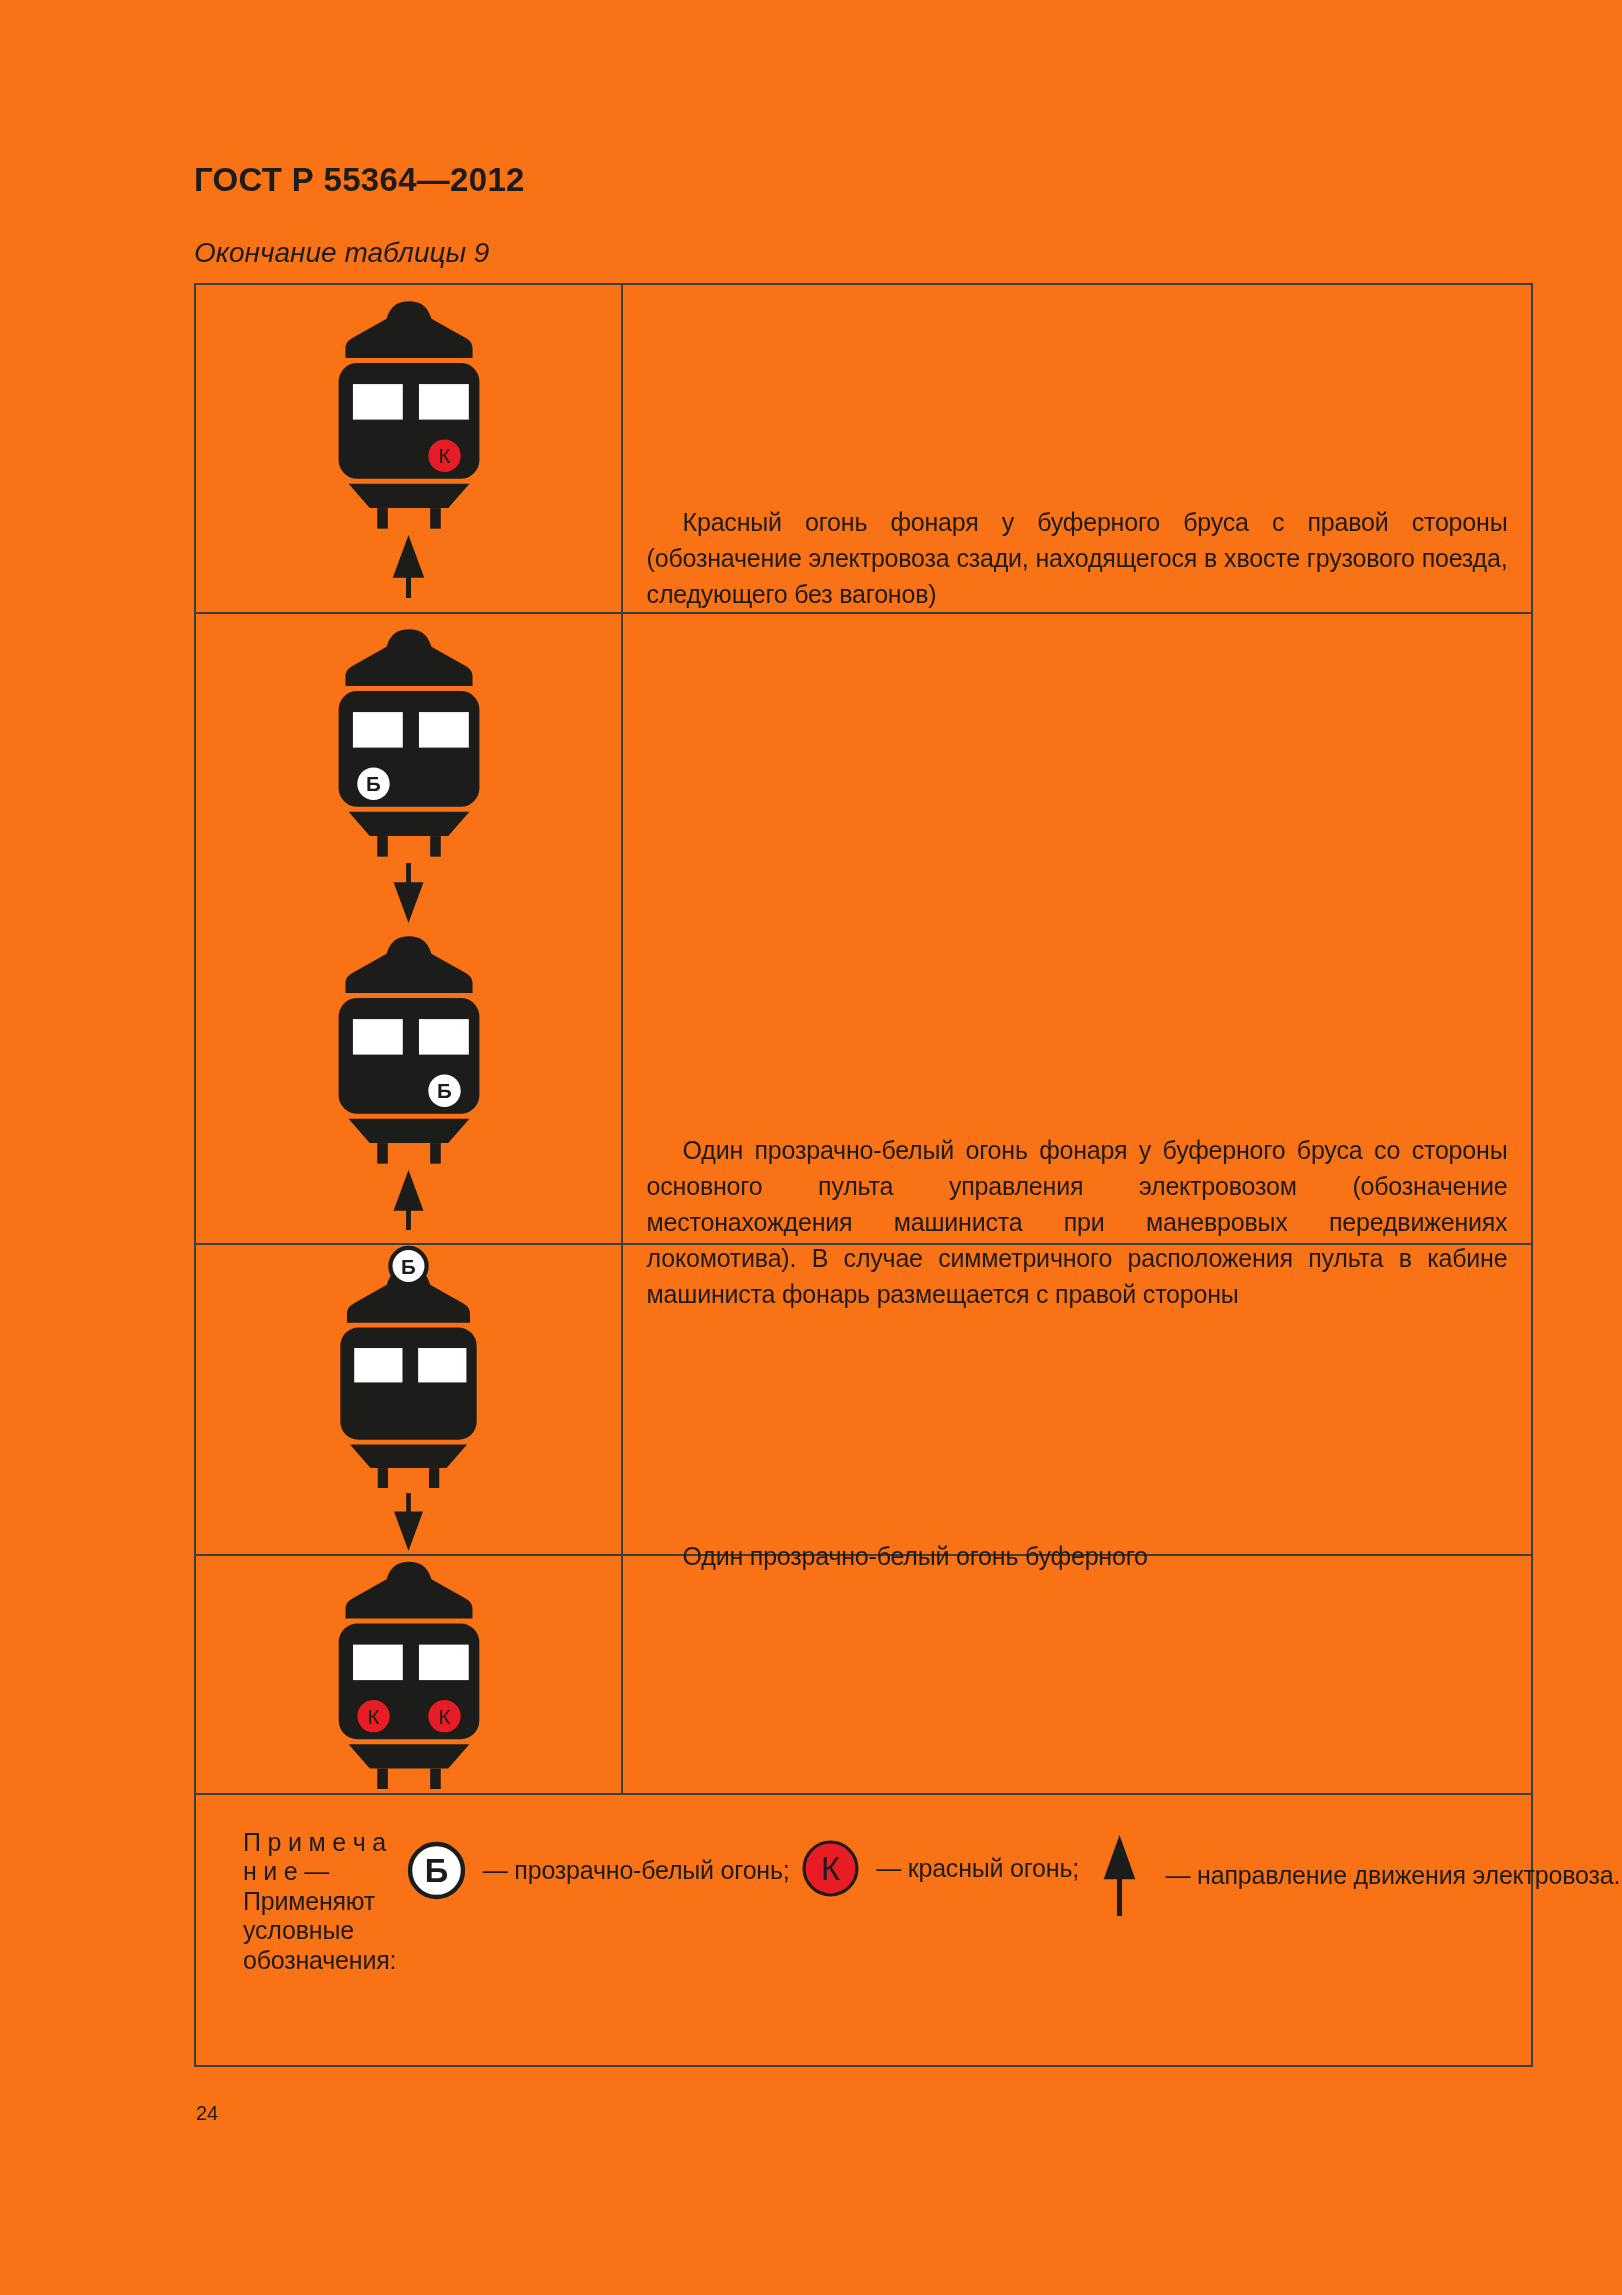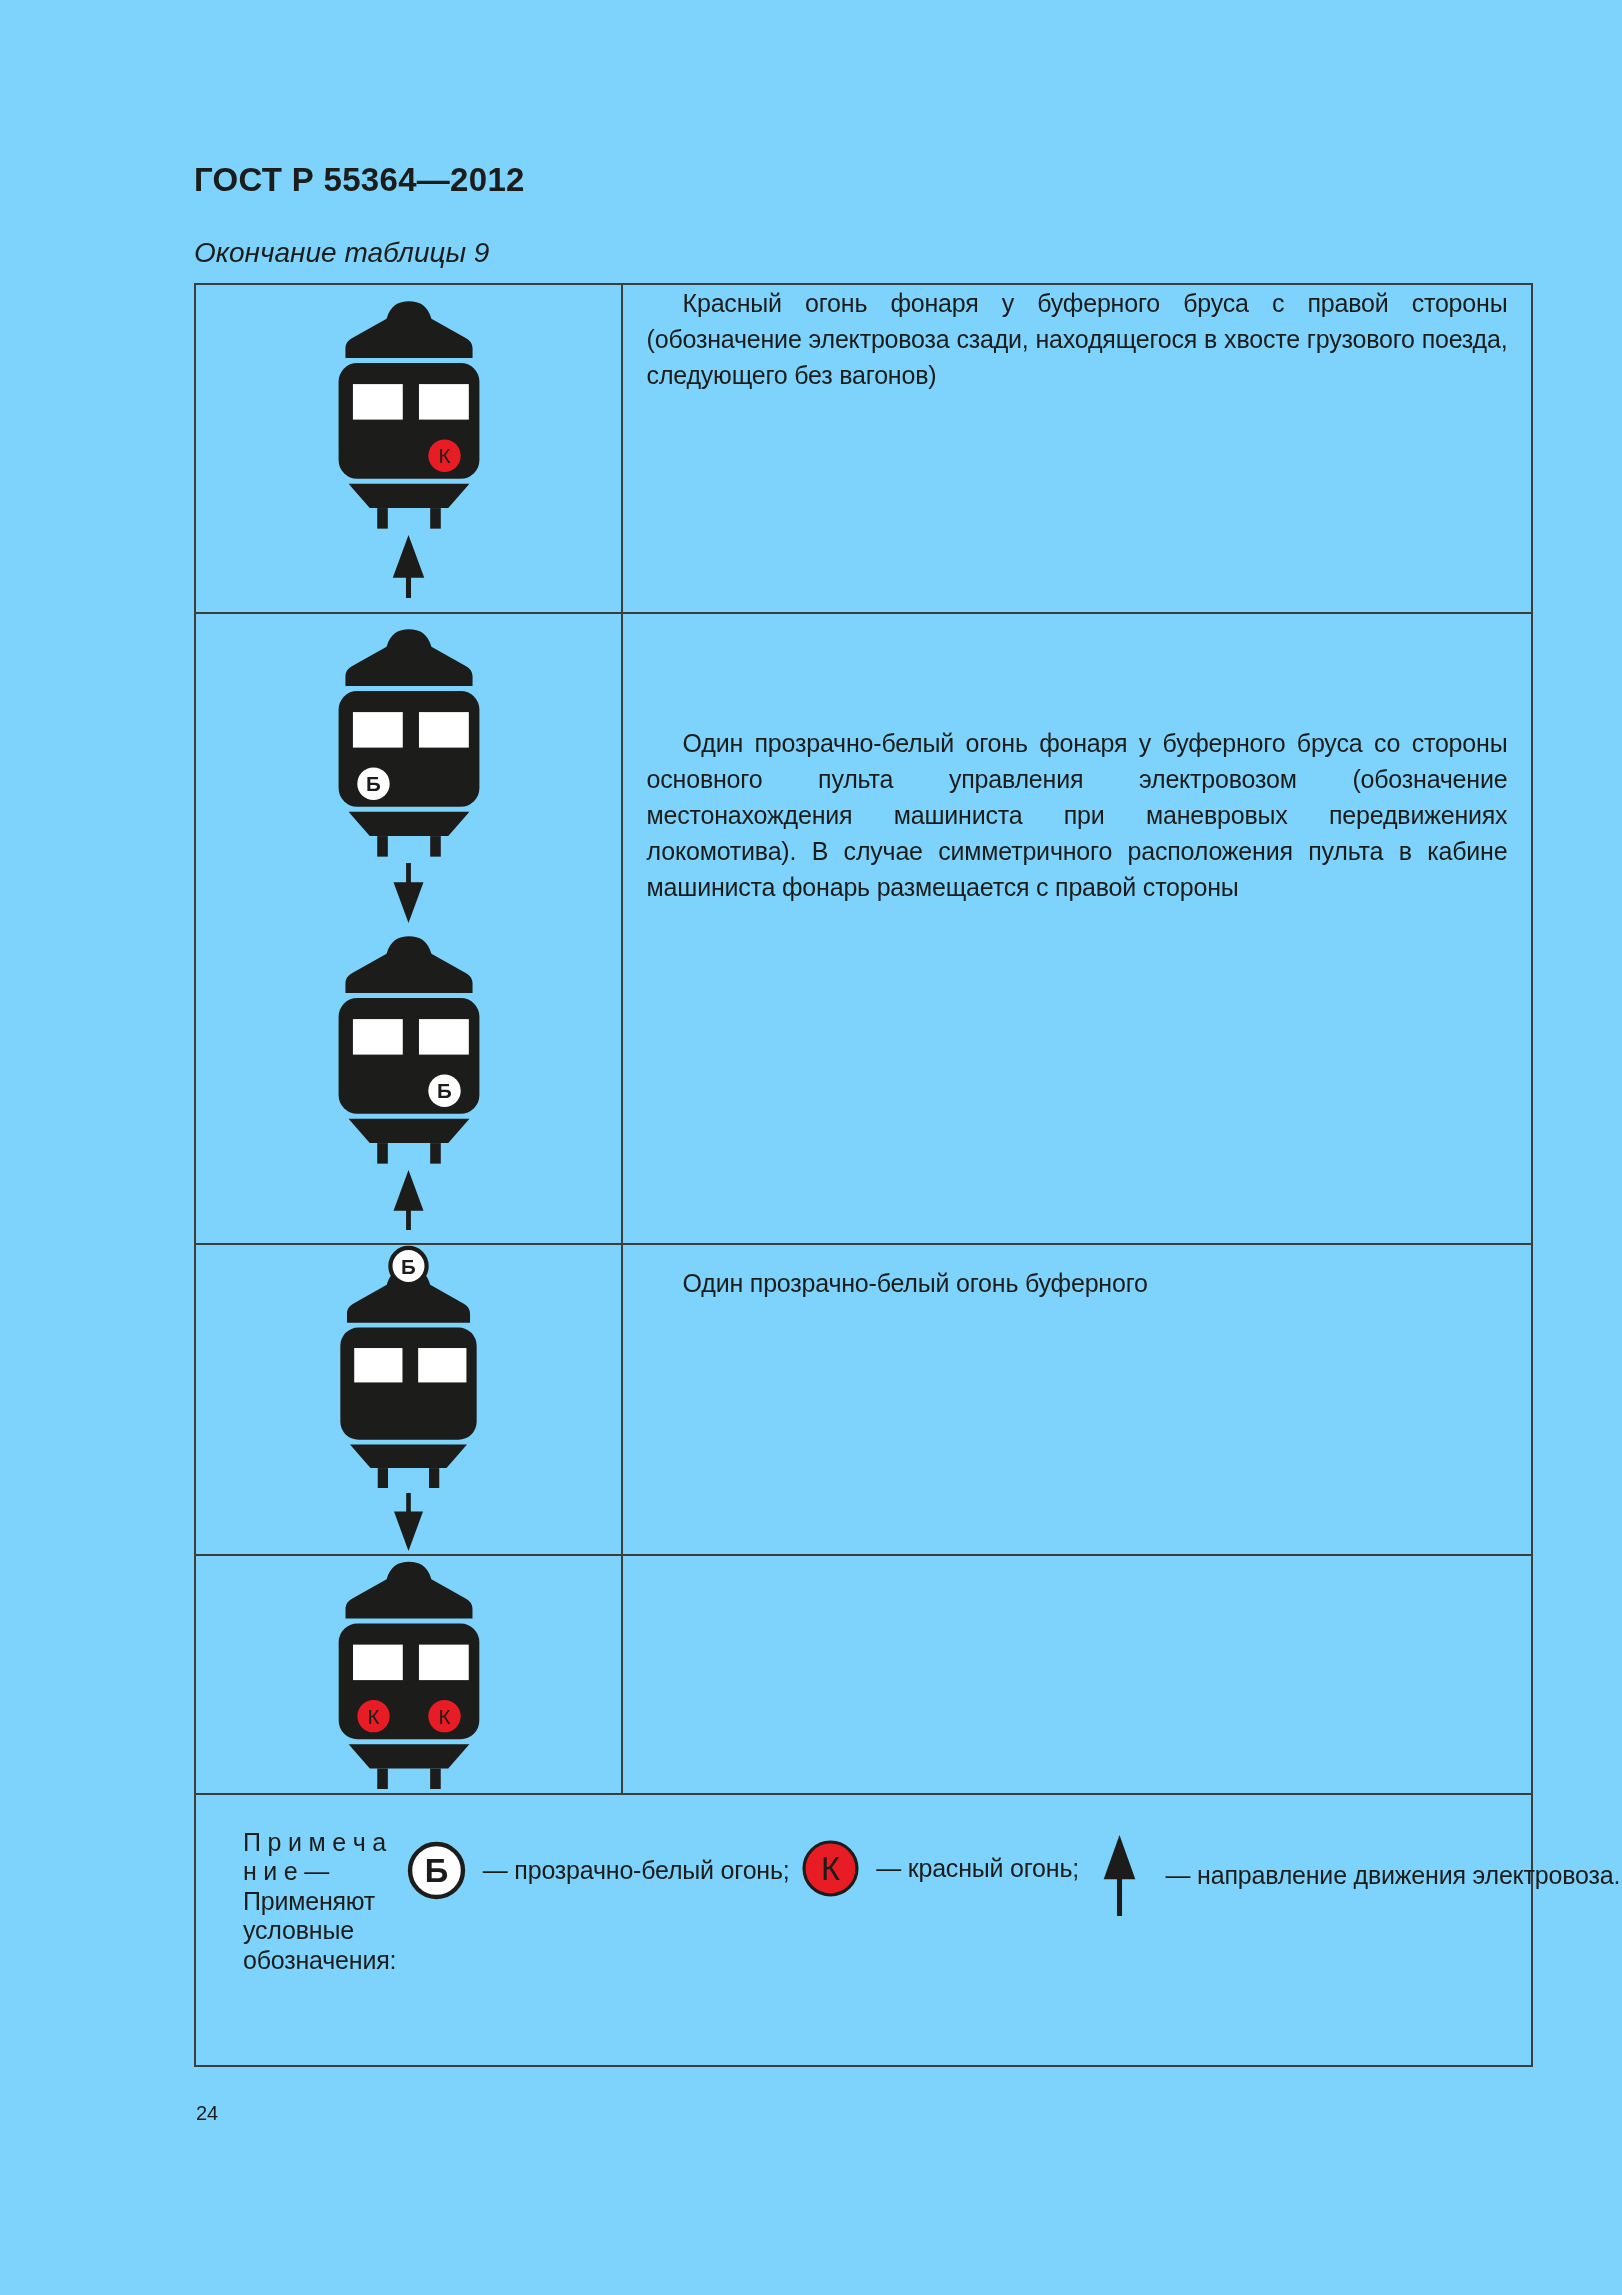--- a/index.html
+++ b/index.html
@@ -1,19 +1,19 @@
 <!DOCTYPE html>
 <html style="font-size:10.5px"><head>
 <meta charset="utf-8">
 <style>
   html,body{margin:0;padding:0;background:#ffffff;}
   .page{
     position:relative;
     width:1623px;height:2295px;
-    background:#7dd3fc;
+    background:#f97316;
     font-family:"Liberation Sans", sans-serif;
     color:#1c1c1a;
     overflow:hidden;
   }
   .doc-header{
     position:absolute;left:194px;top:161px;
     font-size:33px;font-weight:bold;letter-spacing:0.3px;
   }
   .table-caption{
     position:absolute;left:194px;top:237px;
@@ -28,21 +28,21 @@
   }
   .trow{display:flex;border-bottom:2px solid #3d3d3b;box-sizing:content-box;}
   .trow.last{border-bottom:none;flex:1;}
   .cell-diagram{
     width:427px;flex:none;
     border-right:2px solid #3d3d3b;
     display:flex;flex-direction:column;align-items:center;justify-content:center;
     box-sizing:border-box;
   }
   .cell-text{
-    flex:1;display:flex;align-items:flex-start;
+    flex:1;display:flex;align-items:flex-end;
     padding:0 23.6px;box-sizing:border-box;
   }
   .desc{
     margin:0;font-size:25px;line-height:36px;letter-spacing:-0.2px;
     text-align:justify;text-indent:36px;width:100%;
   }
   .offset-105{transform:translateY(69px);margin-top:42px;}
   .offset-30{transform:translateY(19.6px);}
   .loco{overflow:visible;}
   .gap10{margin-top:6.5px;}

